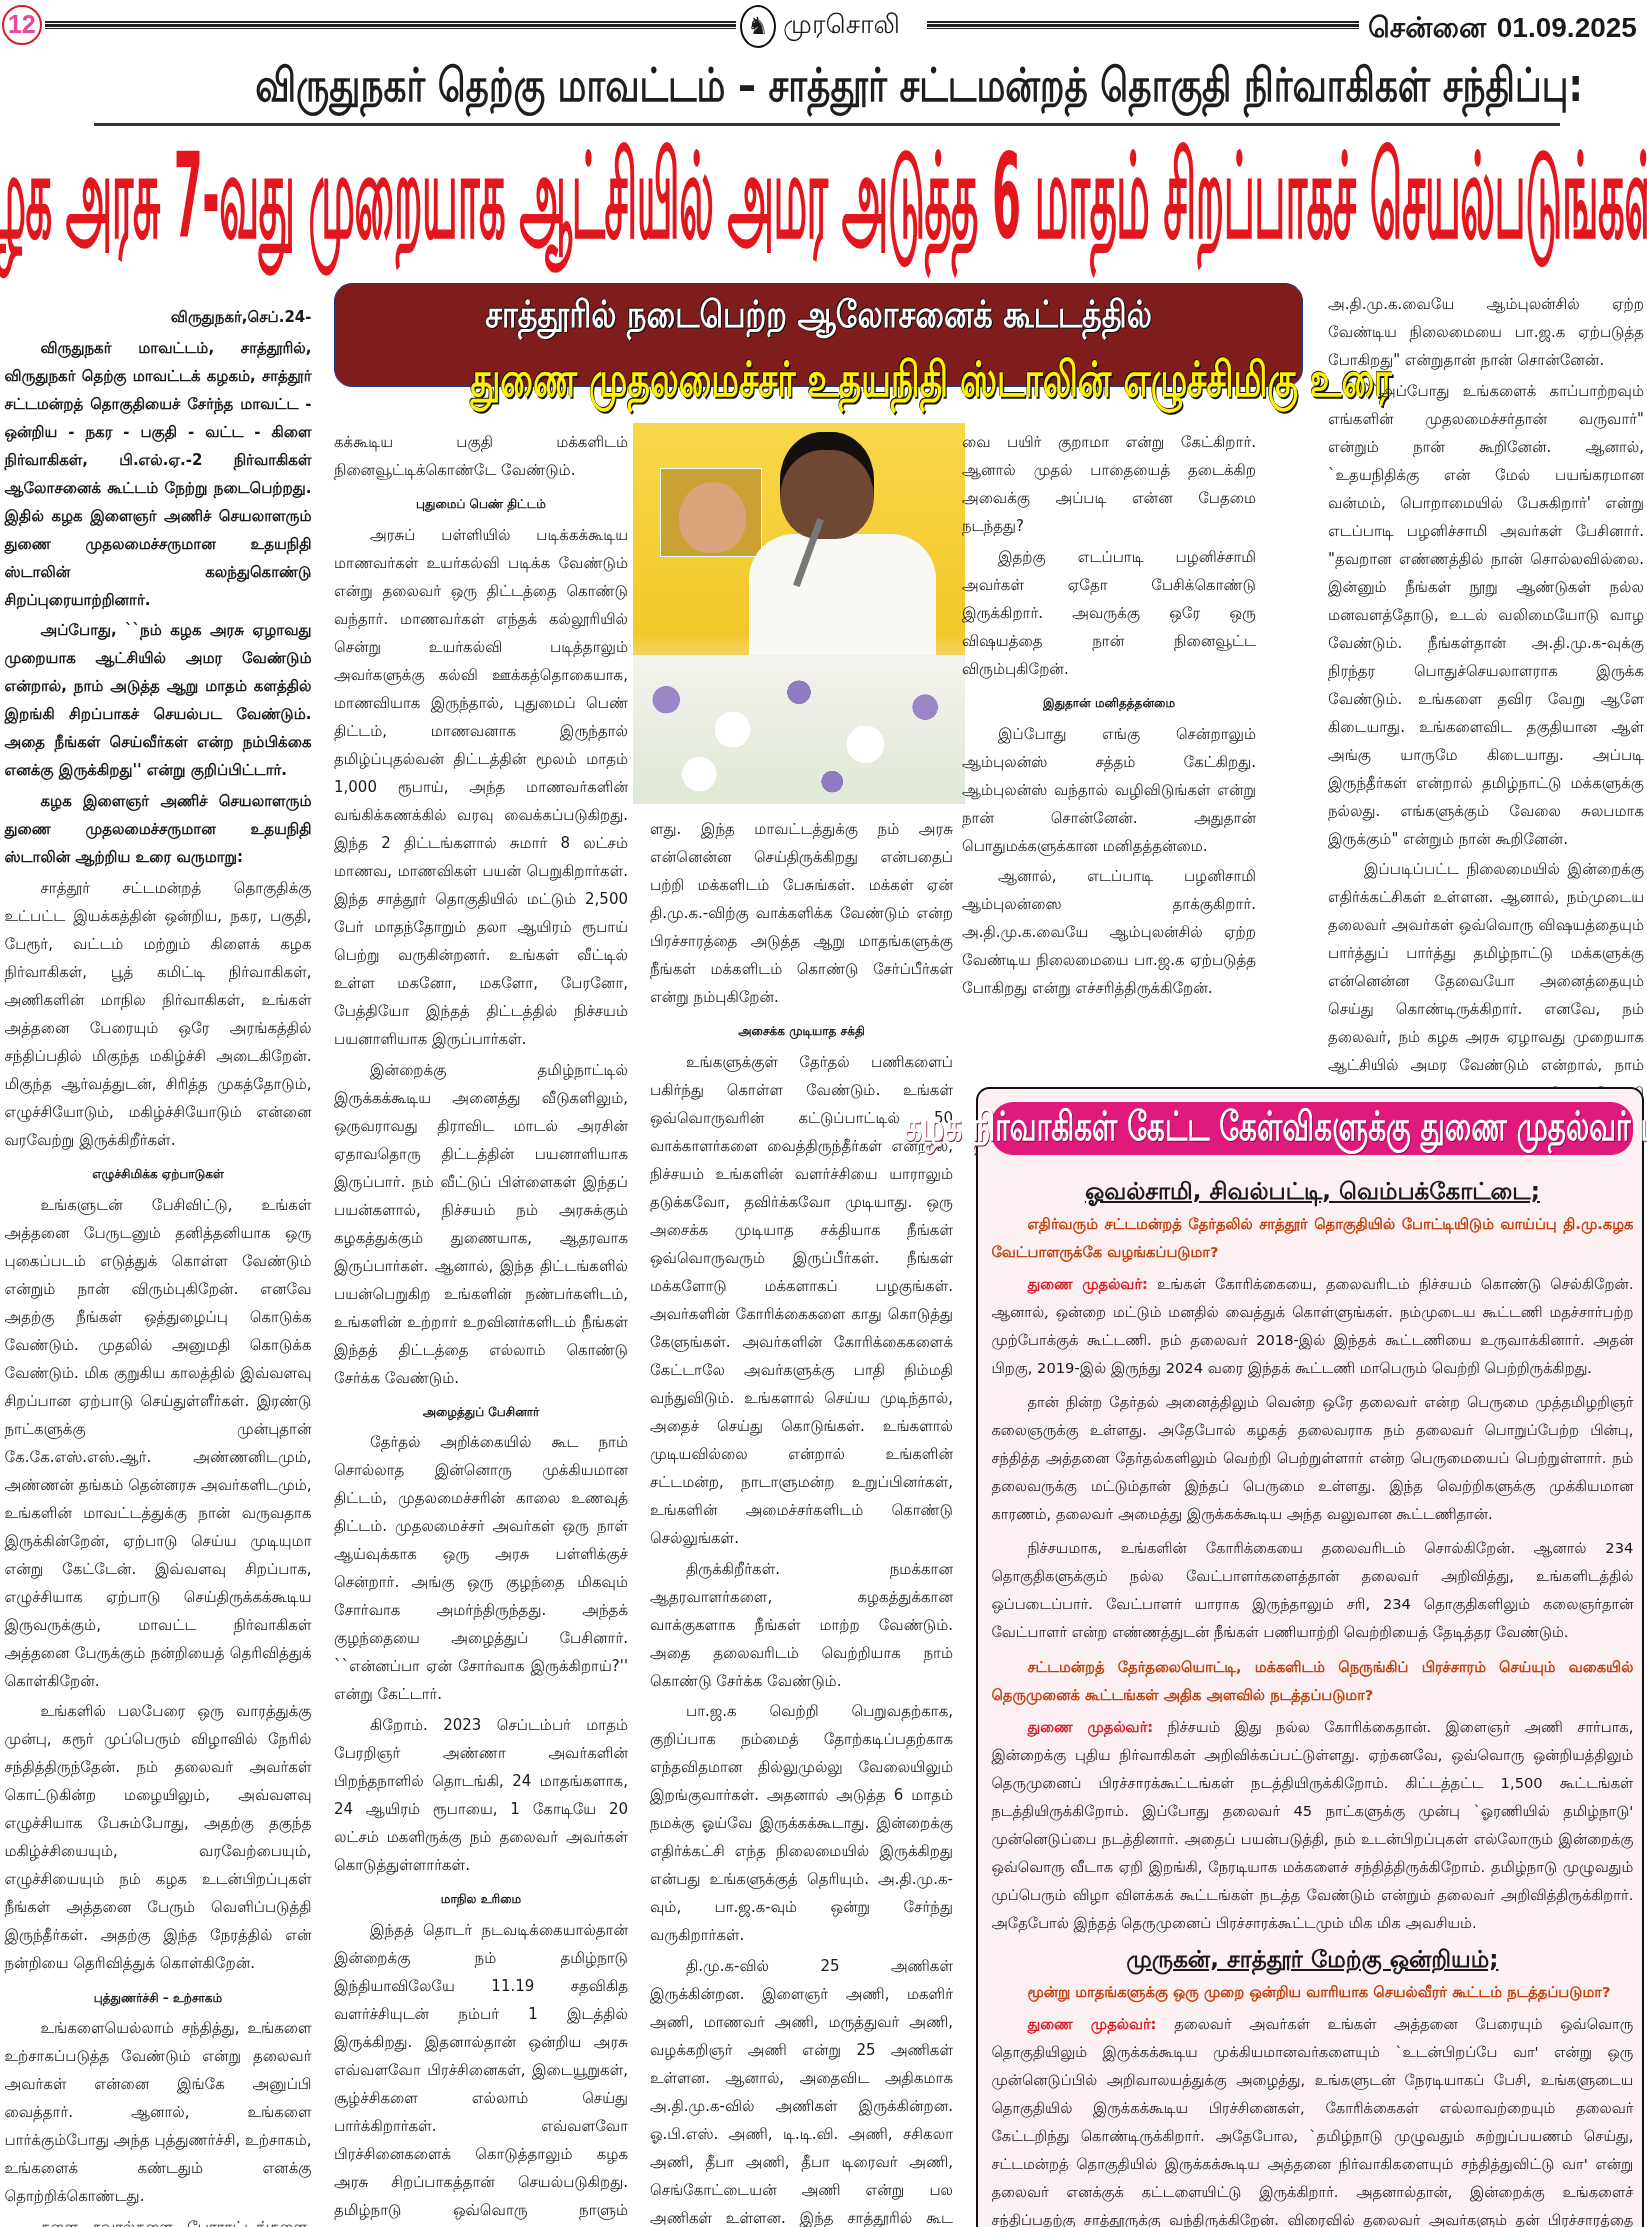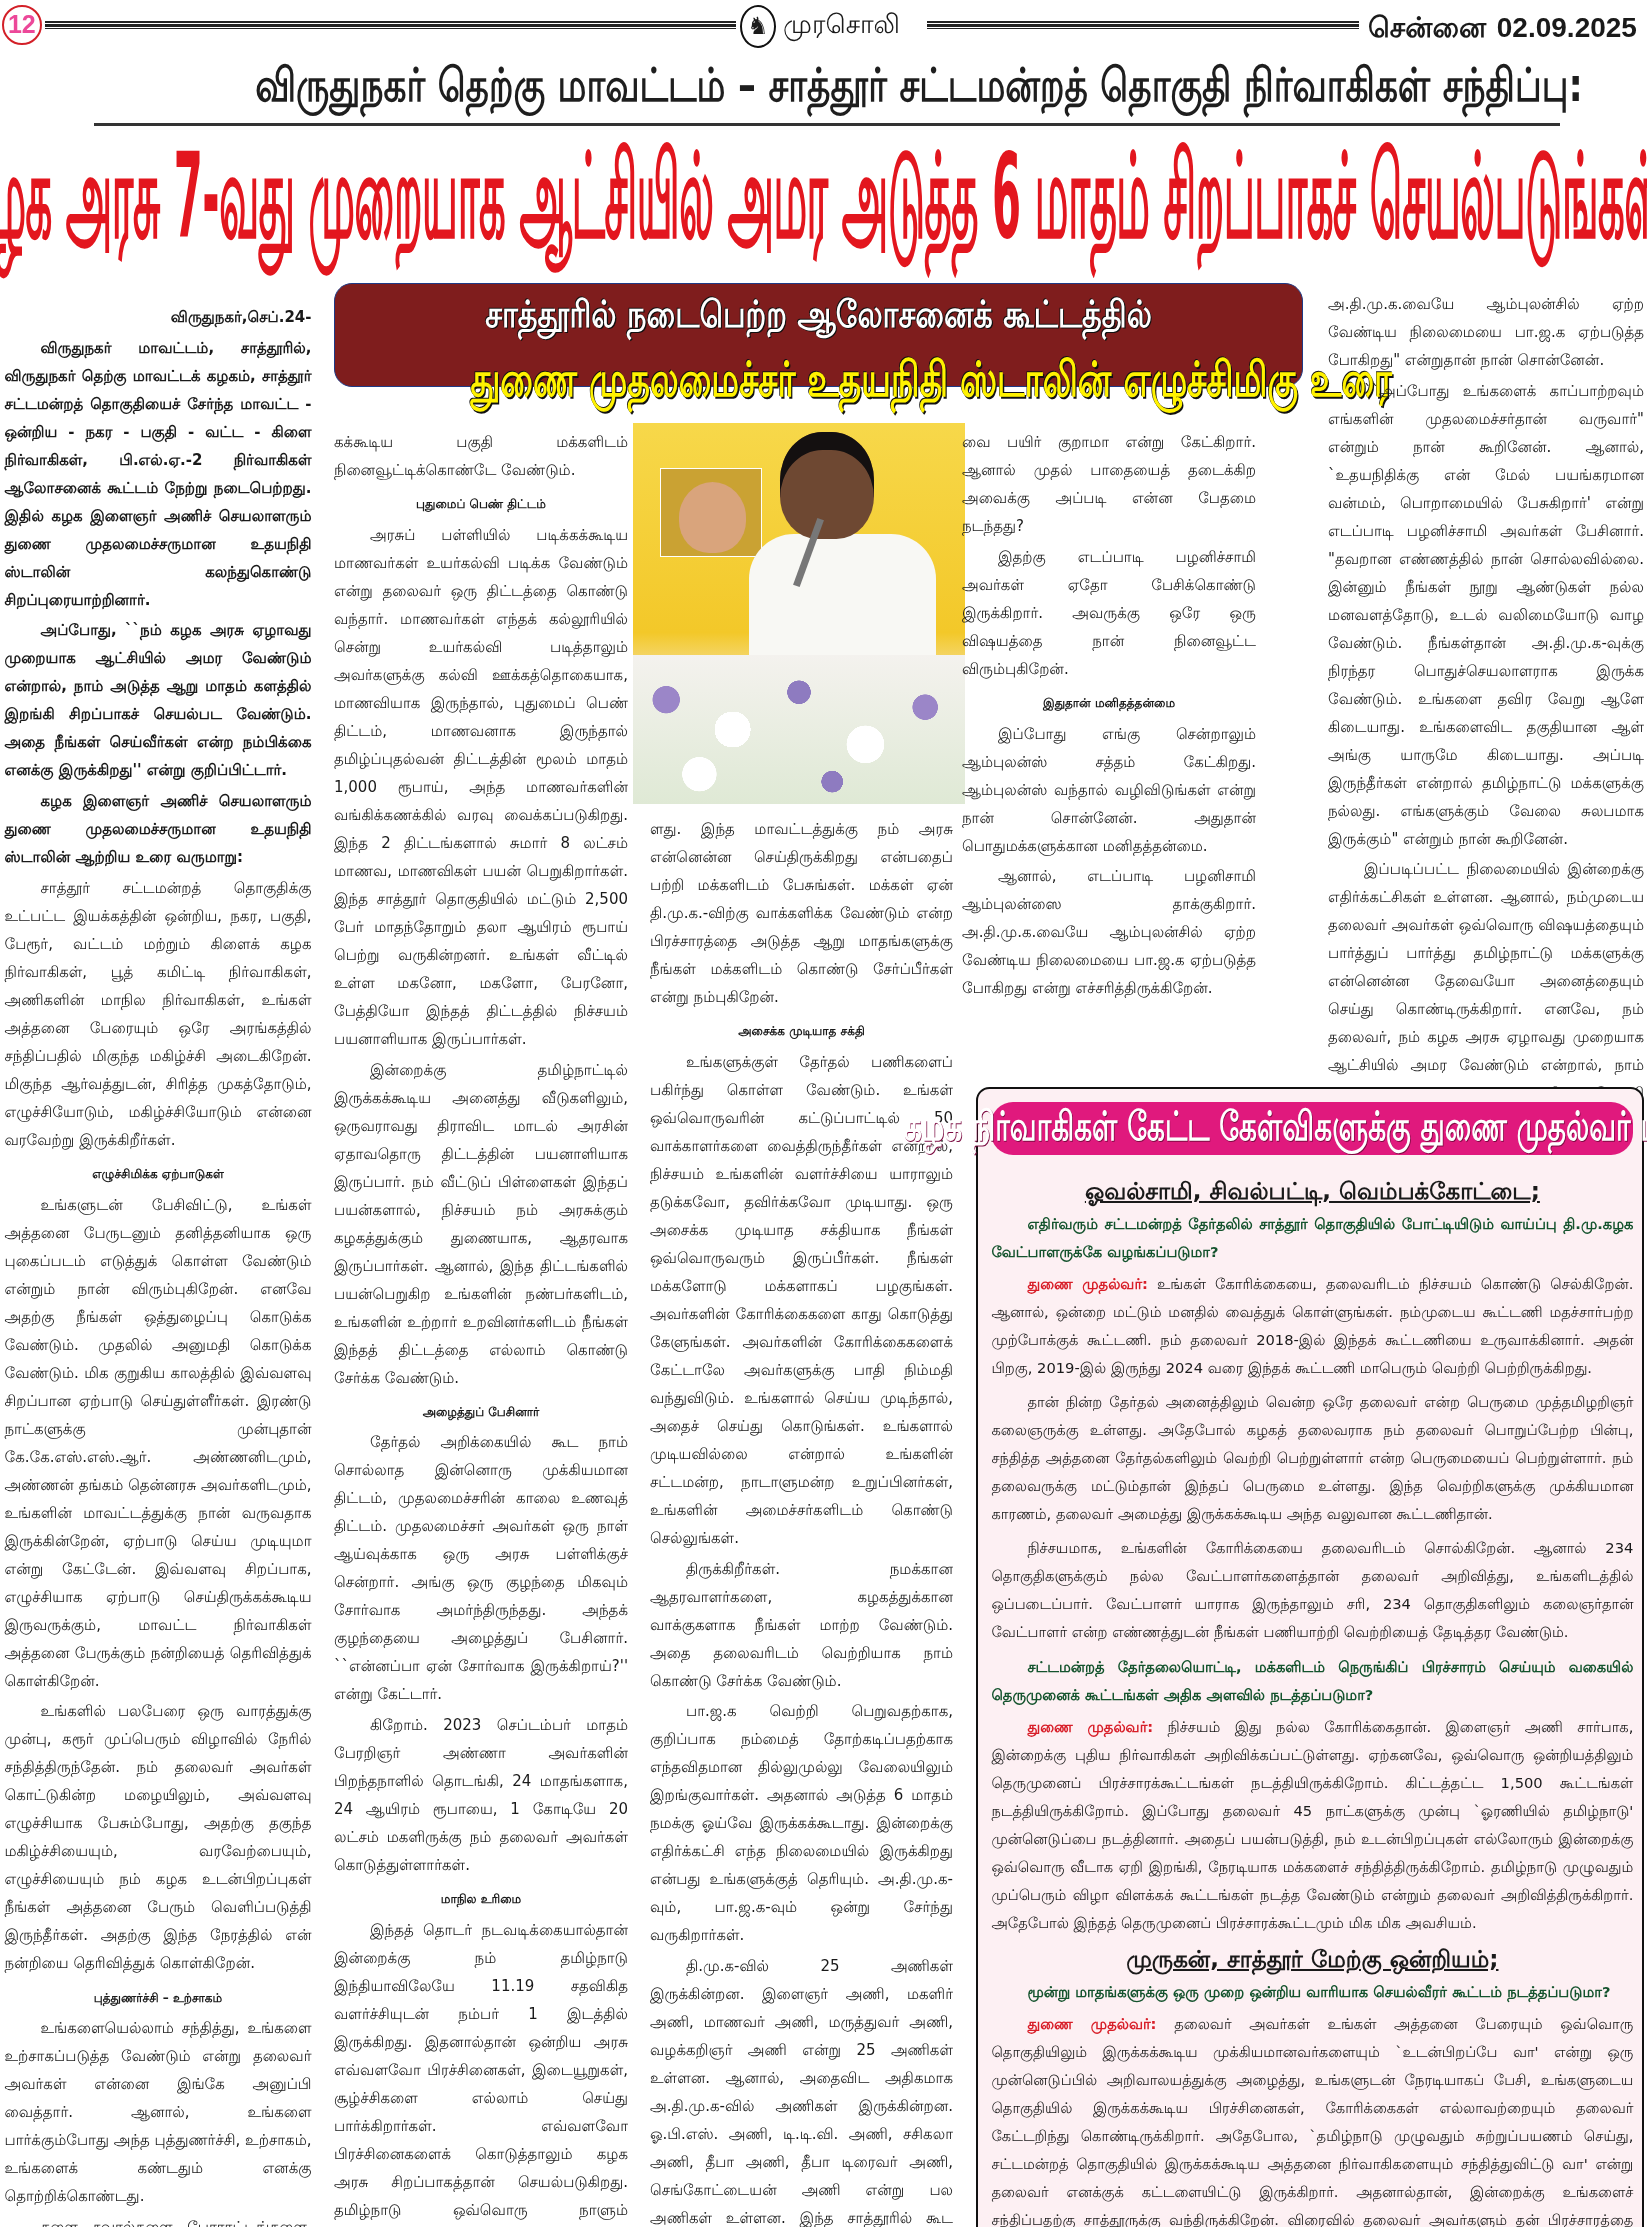--- a/index.html
+++ b/index.html
@@ -70,37 +70,37 @@
       linear-gradient(180deg, #f4f2ee, #dfe9d5); }
 
   
   .qa { position: absolute; left: 976px; top: 1087px; width: 668px; height: 1515px; border: 2.2px solid #111; border-radius: 13.4px; background: #fdf0f3; }
   .qa-title { position: absolute; left: 13.4px; top: 13.4px; width: 642px; height: 53px; background: #e0197d; border-radius: 22px;
     display: flex; align-items: center; justify-content: center; }
   .qa-title span { color: #fff; font-size: 40px; font-weight: bold; transform: scaleX(0.7); white-space: nowrap;
     text-shadow: 0.9px 0.9px 0 #7a0a40; }
   .qa-body { position: absolute; left: 13.4px; top: 80px; width: 642px; font-size: 14.7px; line-height: 28px; text-align: justify; }
   .qa-body .asker { text-align: center; font-weight: bold; font-size: 23px; text-decoration: underline; margin: 8px 0 4.5px; }
-  .qa-body .q { color: #14532d; font-weight: bold; text-indent: 36px; margin-bottom: 4.5px; }
+  .qa-body .q { color: #c2410c; font-weight: bold; text-indent: 36px; margin-bottom: 4.5px; }
   .qa-body p { text-indent: 36px; margin-bottom: 6.2px; }
   .qa-body .ans { color: #d81e28; font-weight: bold; }
 </style>
 </head>
 <body>
 
 <header class="masthead">
   <div class="page-num">12</div>
   <div class="rule r1"></div>
   <div class="logo">
     <div class="logo-mark">♞</div>
     <div class="logo-name">முரசொலி</div>
   </div>
   <div class="rule r2"></div>
   <div class="dateline">
-    <span style="margin-left:0">சென்னை</span><span>02.09.2025</span>
+    <span style="margin-left:0">சென்னை</span><span>01.09.2025</span>
   </div>
 </header>
 
 <div class="kicker">விருதுநகர் தெற்கு மாவட்டம் – சாத்தூர் சட்டமன்றத் தொகுதி நிர்வாகிகள் சந்திப்பு:</div>
 <div class="kicker-line"></div>
 
 <div class="headline">
   <span>கழக அரசு 7-வது முறையாக ஆட்சியில் அமர அடுத்த 6 மாதம் சிறப்பாகச் செயல்படுங்கள்!</span>
 </div>
 

